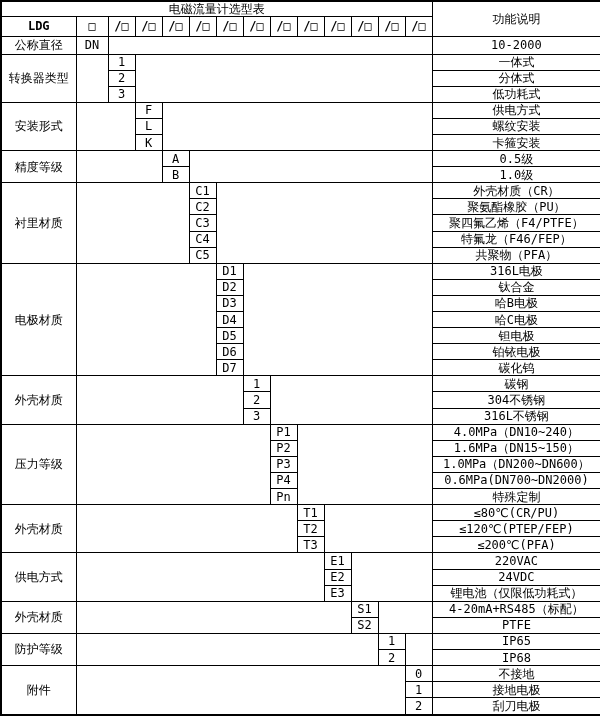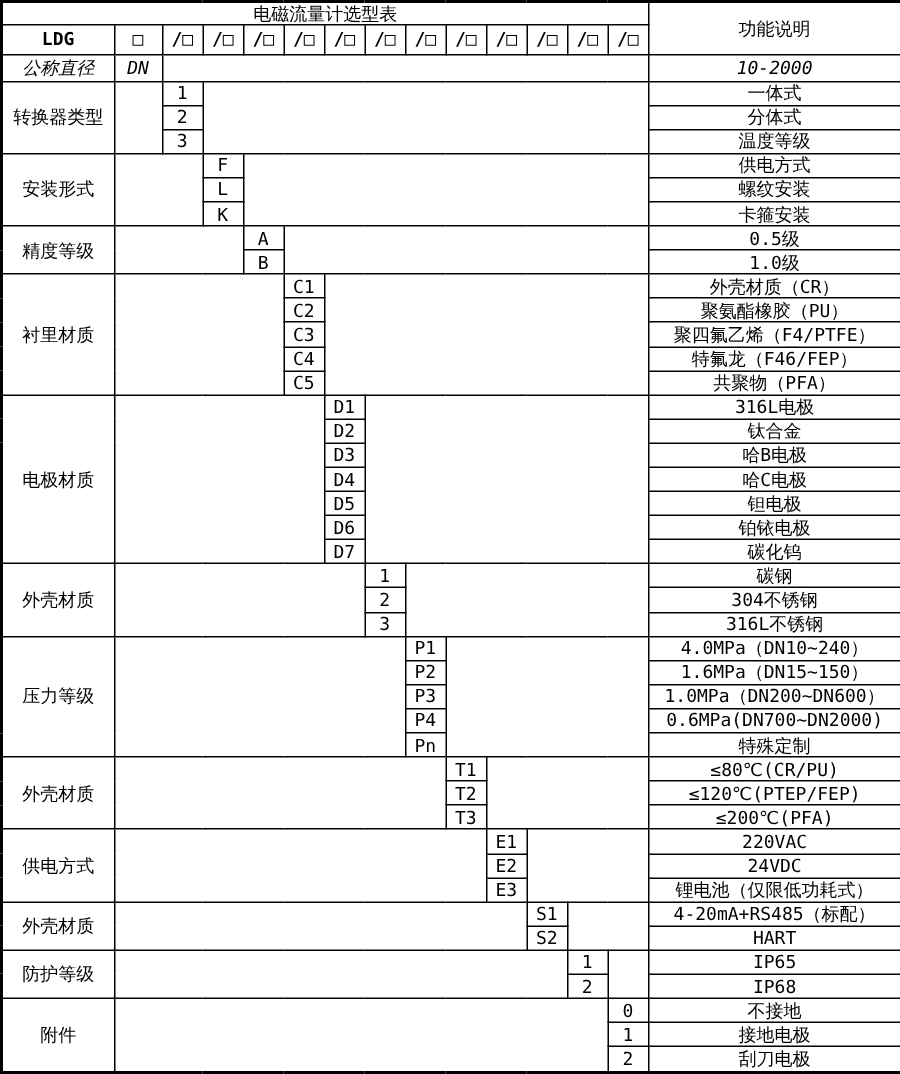--- a/index.html
+++ b/index.html
@@ -24,21 +24,21 @@
     white-space:nowrap;
   }
   td.title-cell{font-size:14px;font-weight:normal;}
   td.cat{font-size:13px;}
   td.alignleft{text-align:left;padding-left:4px;}
   td.code{font-size:12px;}
   td.slot{font-size:12px;letter-spacing:0;}
   td.desc{font-size:12px;}
   tr.r-title{height:15px;}
   tr.r-model{height:20px;font-weight:bold;}
-  tr.r-dn{height:18px;font-style:italic;}
+  tr.r-dn{height:18px;}
 </style>
 </head>
 <body>
 
 <div id="page">
   <table class="sel" id="sel-table">
     <colgroup>
       <col style="width:75px">
       <col style="width:32px">
       <col style="width:27px">
@@ -88,21 +88,21 @@
           <td class="code">1</td>
           <td colspan="11" rowspan="3"></td>
           <td class="desc">一体式</td>
         </tr>
         <tr>
           <td class="code">2</td>
           <td class="desc">分体式</td>
         </tr>
         <tr>
           <td class="code">3</td>
-          <td class="desc">温度等级</td>
+          <td class="desc">低功耗式</td>
         </tr>
         <tr>
           <td class="cat" rowspan="3">安装形式</td>
           <td colspan="2" rowspan="3"></td>
           <td class="code">F</td>
           <td colspan="10" rowspan="3"></td>
           <td class="desc">供电方式</td>
         </tr>
         <tr>
           <td class="code">L</td>
@@ -247,21 +247,21 @@
         </tr>
         <tr>
           <td class="cat" rowspan="2">外壳材质</td>
           <td colspan="10" rowspan="2"></td>
           <td class="code">S1</td>
           <td colspan="2" rowspan="2"></td>
           <td class="desc">4-20mA+RS485（标配）</td>
         </tr>
         <tr>
           <td class="code">S2</td>
-          <td class="desc">HART</td>
+          <td class="desc">PTFE</td>
         </tr>
         <tr>
           <td class="cat" rowspan="2">防护等级</td>
           <td colspan="11" rowspan="2"></td>
           <td class="code">1</td>
           <td colspan="1" rowspan="2"></td>
           <td class="desc">IP65</td>
         </tr>
         <tr>
           <td class="code">2</td>

